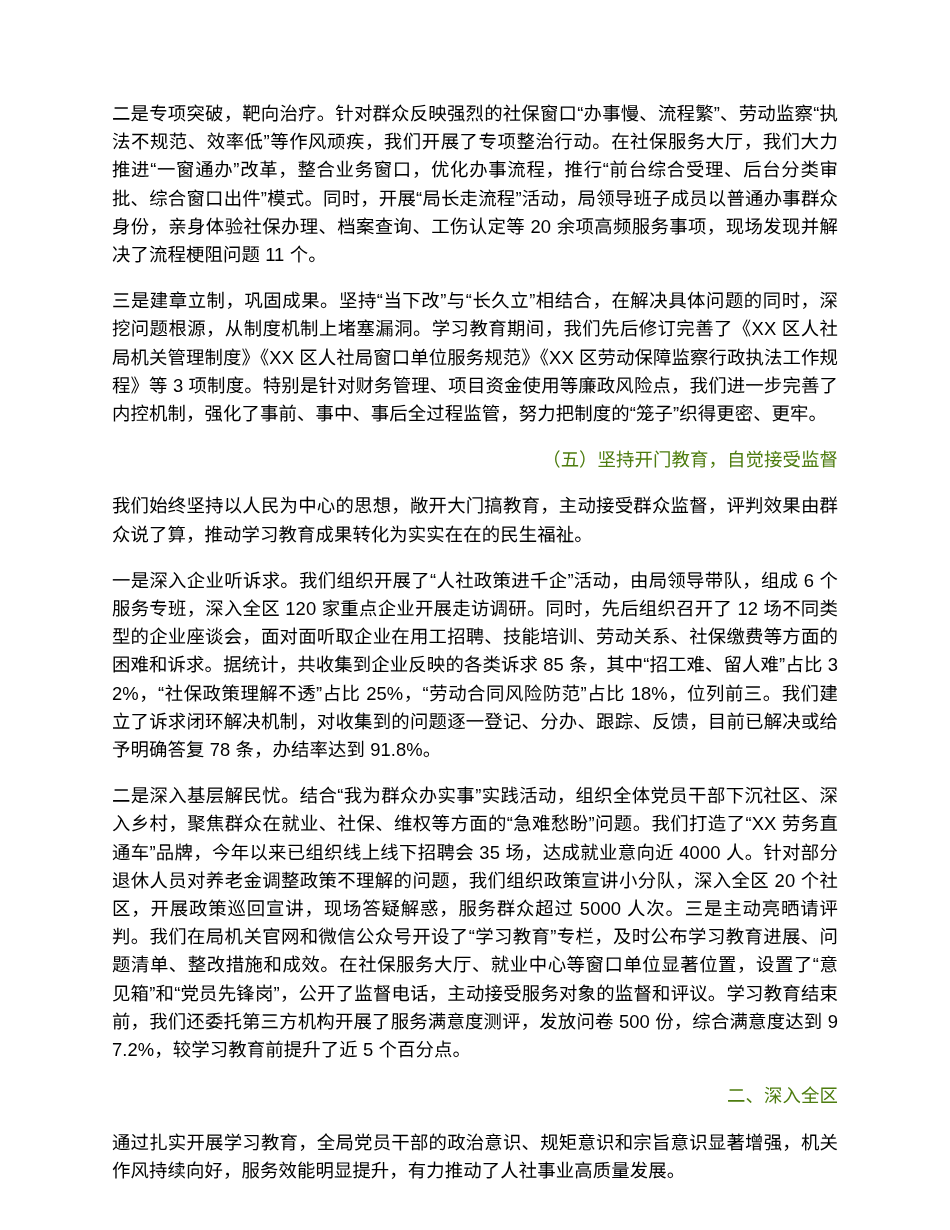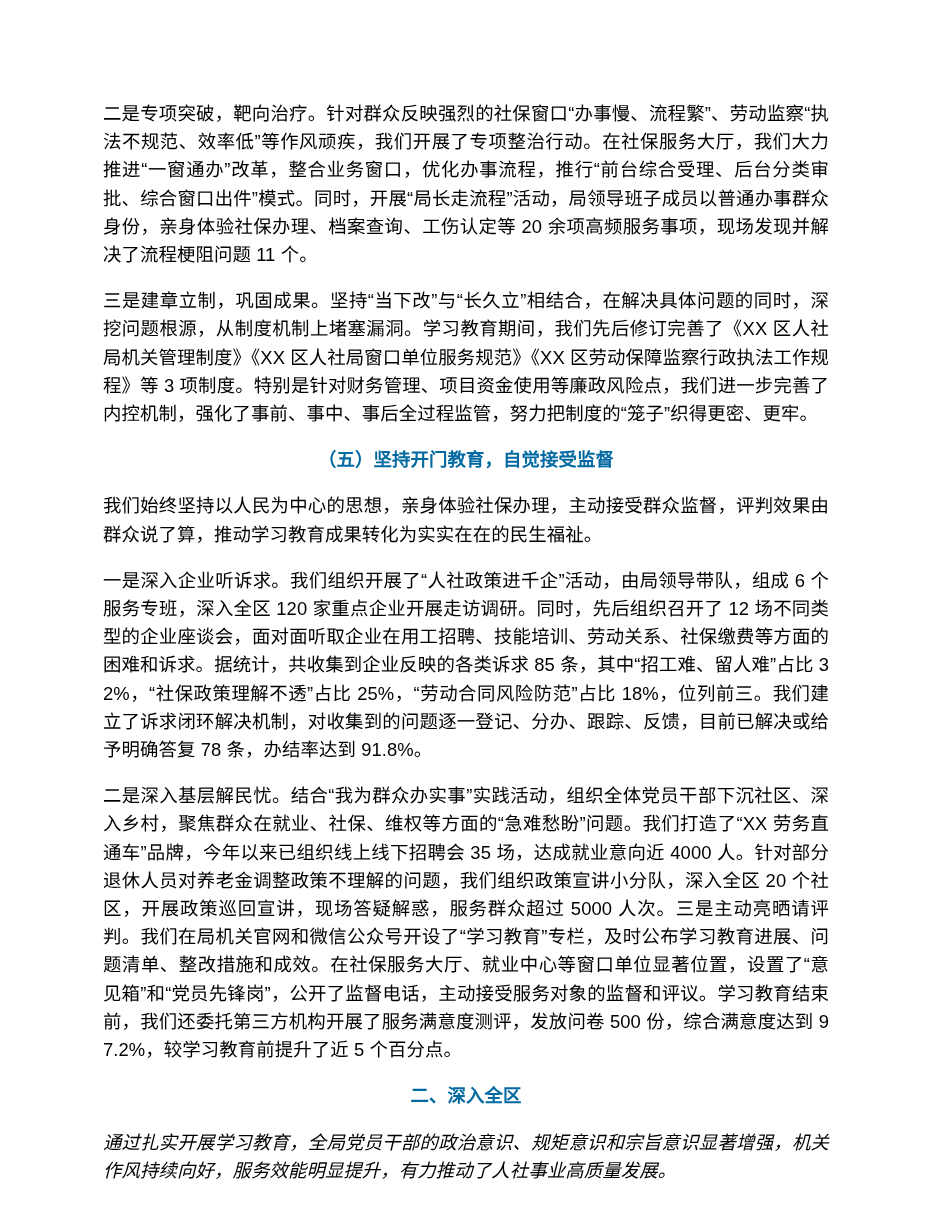--- a/index.html
+++ b/index.html
@@ -14,62 +14,61 @@
   .page {
     position: relative;
     width: 950px;
     height: 1230px;
     background: #ffffff;
     box-sizing: border-box;
     overflow: hidden;
   }
   .doc-body {
     position: absolute;
-    left: 103px;
+    left: 112px;
     top: 100px;
     width: 726px;
   }
   .para {
     font-size: 18.4px;
     line-height: 28.2px;
     color: #000000;
     text-align: justify;
     text-justify: inter-ideograph;
     margin: 0 0 18px 0;
     letter-spacing: 0.1px;
     word-break: break-all;
     font-weight: 400;
   }
   .para:last-child {
     margin-bottom: 12px;
-    font-style: italic;
   }
   .heading {
     font-size: 18.4px;
     line-height: 28.2px;
-    color: #0369a1;
+    color: #4d7c0f;
     margin: 0 0 18px 0;
-    font-weight: 700;
-    text-align: center;
+    font-weight: 400;
+    text-align: right;
     letter-spacing: 0.1px;
   }
 </style>
 </head>
 <body>
 
 <div class="page">
   <div class="doc-body">
 
     <p class="para">二是专项突破，靶向治疗。针对群众反映强烈的社保窗口“办事慢、流程繁”、劳动监察“执法不规范、效率低”等作风顽疾，我们开展了专项整治行动。在社保服务大厅，我们大力推进“一窗通办”改革，整合业务窗口，优化办事流程，推行“前台综合受理、后台分类审批、综合窗口出件”模式。同时，开展“局长走流程”活动，局领导班子成员以普通办事群众身份，亲身体验社保办理、档案查询、工伤认定等 20 余项高频服务事项，现场发现并解决了流程梗阻问题 11 个。</p>
 
     <p class="para">三是建章立制，巩固成果。坚持“当下改”与“长久立”相结合，在解决具体问题的同时，深挖问题根源，从制度机制上堵塞漏洞。学习教育期间，我们先后修订完善了《XX 区人社局机关管理制度》《XX 区人社局窗口单位服务规范》《XX 区劳动保障监察行政执法工作规程》等 3 项制度。特别是针对财务管理、项目资金使用等廉政风险点，我们进一步完善了内控机制，强化了事前、事中、事后全过程监管，努力把制度的“笼子”织得更密、更牢。</p>
 
     <h2 class="heading">（五）坚持开门教育，自觉接受监督</h2>
 
-    <p class="para">我们始终坚持以人民为中心的思想，亲身体验社保办理，主动接受群众监督，评判效果由群众说了算，推动学习教育成果转化为实实在在的民生福祉。</p>
+    <p class="para">我们始终坚持以人民为中心的思想，敞开大门搞教育，主动接受群众监督，评判效果由群众说了算，推动学习教育成果转化为实实在在的民生福祉。</p>
 
     <p class="para">一是深入企业听诉求。我们组织开展了“人社政策进千企”活动，由局领导带队，组成 6 个服务专班，深入全区 120 家重点企业开展走访调研。同时，先后组织召开了 12 场不同类型的企业座谈会，面对面听取企业在用工招聘、技能培训、劳动关系、社保缴费等方面的困难和诉求。据统计，共收集到企业反映的各类诉求 85 条，其中“招工难、留人难”占比 32%，“社保政策理解不透”占比 25%，“劳动合同风险防范”占比 18%，位列前三。我们建立了诉求闭环解决机制，对收集到的问题逐一登记、分办、跟踪、反馈，目前已解决或给予明确答复 78 条，办结率达到 91.8%。</p>
 
     <p class="para">二是深入基层解民忧。结合“我为群众办实事”实践活动，组织全体党员干部下沉社区、深入乡村，聚焦群众在就业、社保、维权等方面的“急难愁盼”问题。我们打造了“XX 劳务直通车”品牌，今年以来已组织线上线下招聘会 35 场，达成就业意向近 4000 人。针对部分退休人员对养老金调整政策不理解的问题，我们组织政策宣讲小分队，深入全区 20 个社区，开展政策巡回宣讲，现场答疑解惑，服务群众超过 5000 人次。三是主动亮晒请评判。我们在局机关官网和微信公众号开设了“学习教育”专栏，及时公布学习教育进展、问题清单、整改措施和成效。在社保服务大厅、就业中心等窗口单位显著位置，设置了“意见箱”和“党员先锋岗”，公开了监督电话，主动接受服务对象的监督和评议。学习教育结束前，我们还委托第三方机构开展了服务满意度测评，发放问卷 500 份，综合满意度达到 97.2%，较学习教育前提升了近 5 个百分点。</p>
 
     <h2 class="heading">二、深入全区</h2>
 
     <p class="para">通过扎实开展学习教育，全局党员干部的政治意识、规矩意识和宗旨意识显著增强，机关作风持续向好，服务效能明显提升，有力推动了人社事业高质量发展。</p>
 
   </div>

